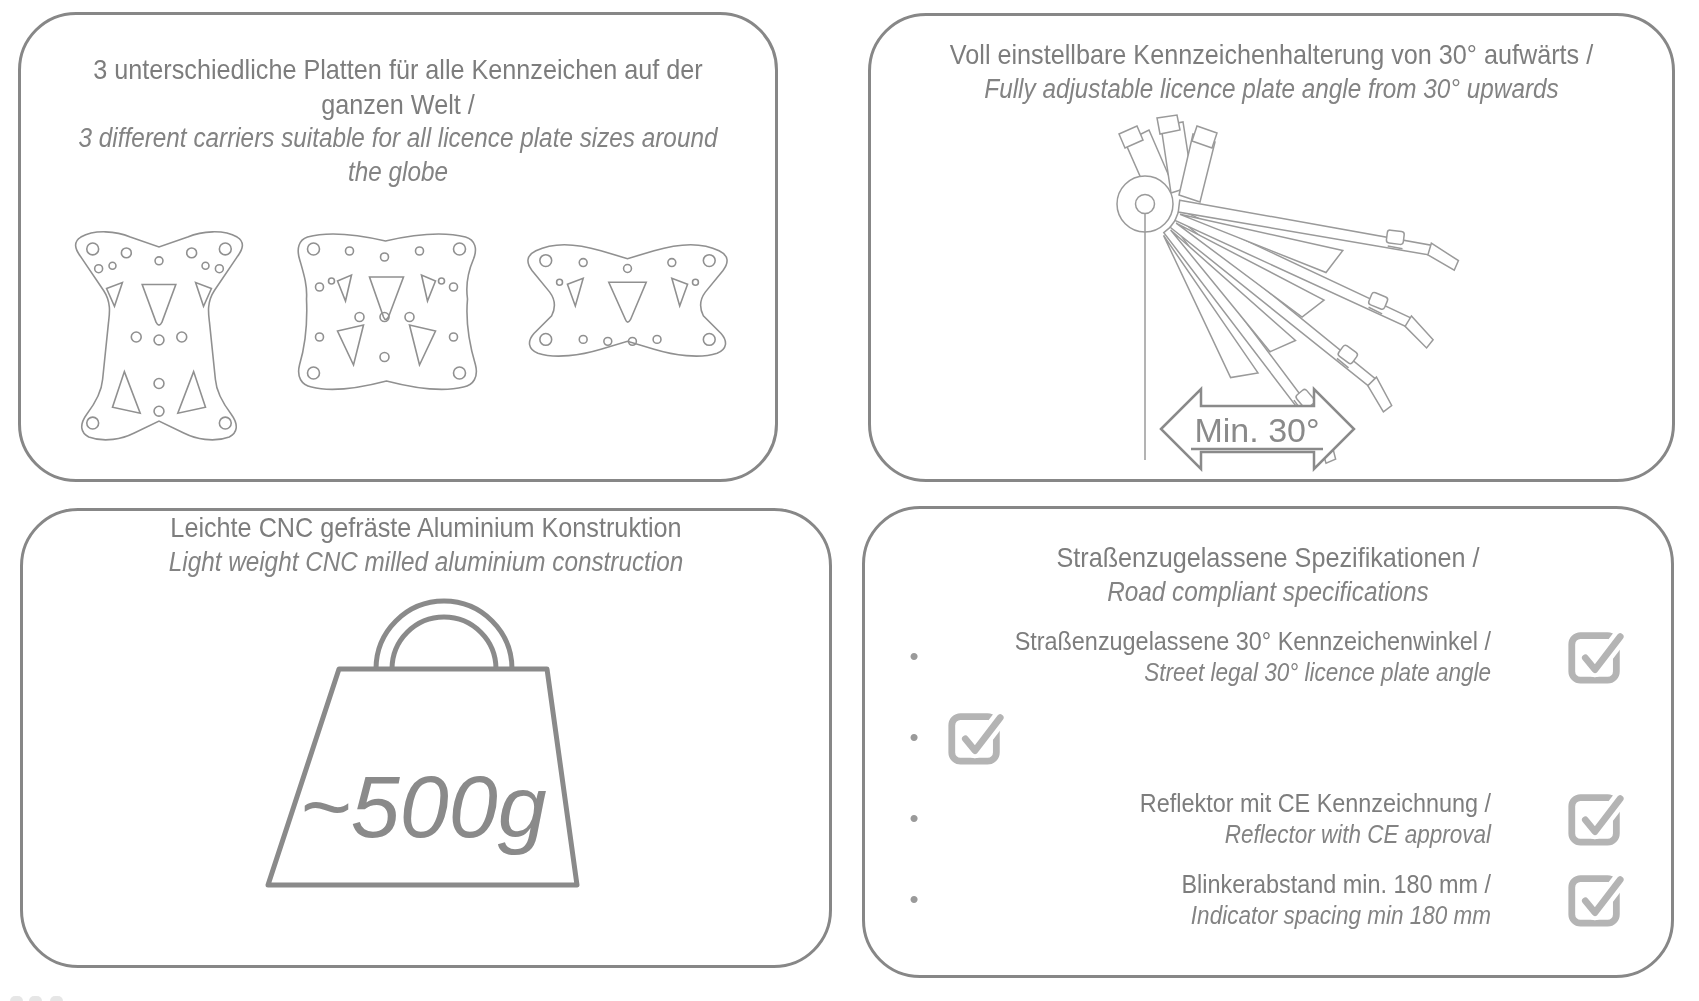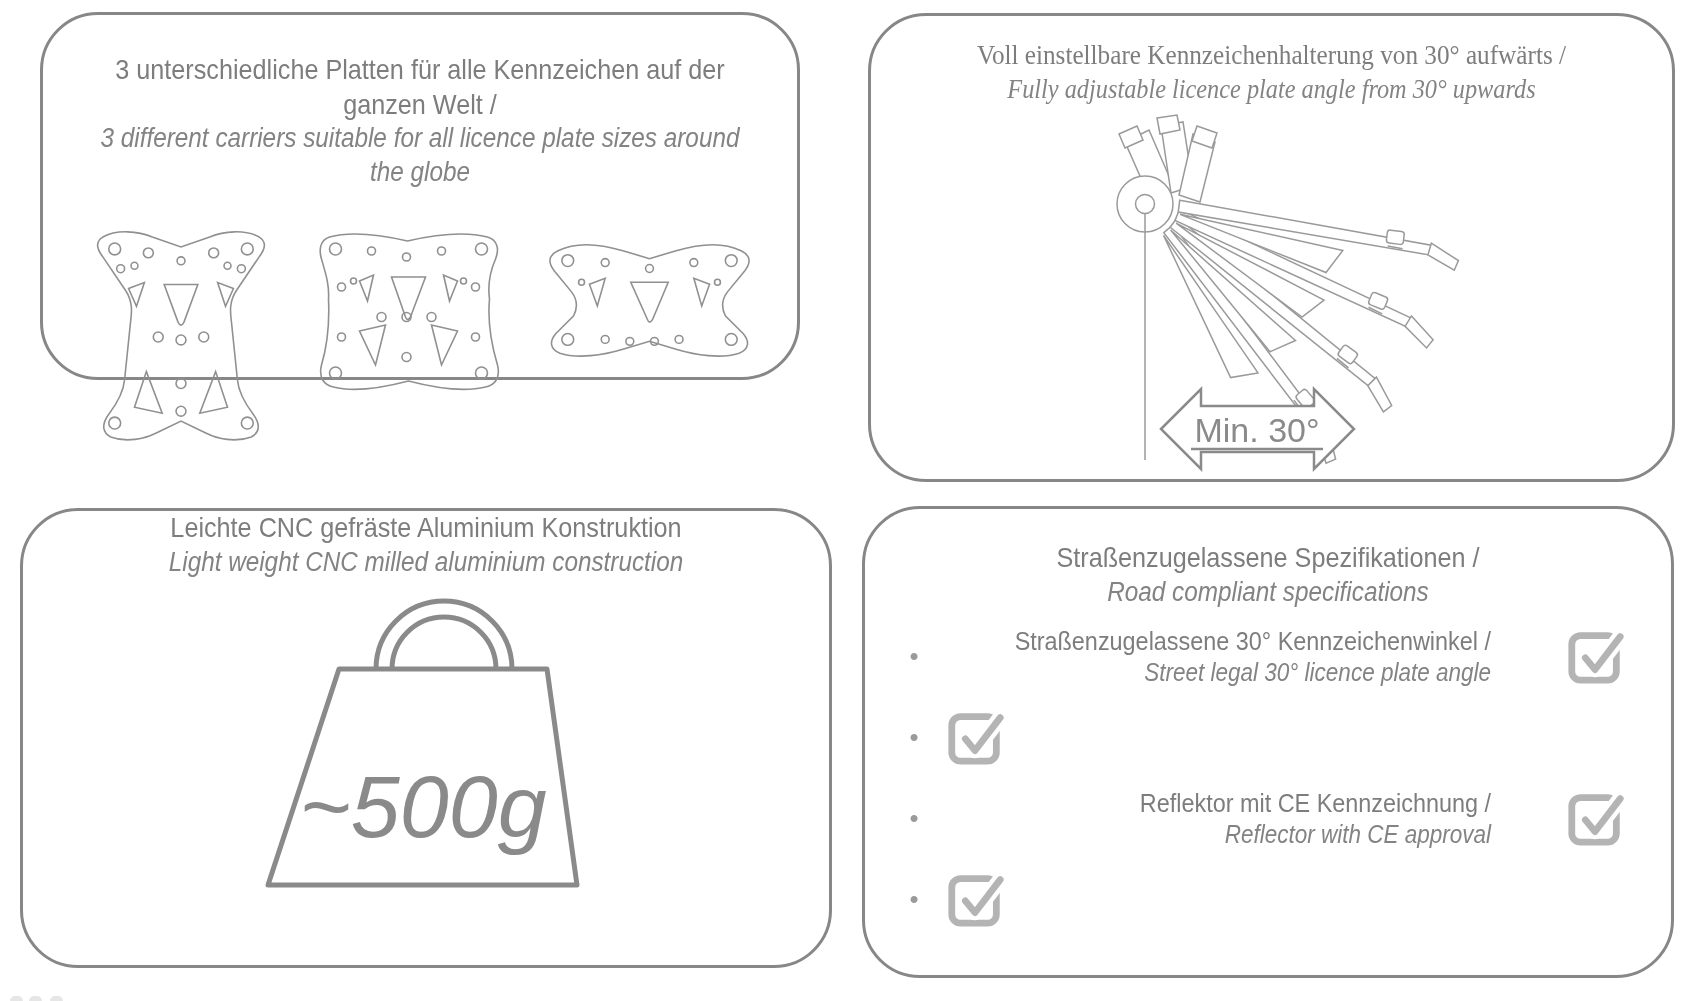--- a/index.html
+++ b/index.html
@@ -3,30 +3,30 @@
 <meta charset="utf-8">
 <style>
   html,body{margin:0;padding:0;background:#ffffff;}
   .canvas{
     position:relative;width:1699px;height:1001px;background:#ffffff;overflow:hidden;
     font-family:"Liberation Sans","DejaVu Sans",sans-serif;color:#7f7f7f;
   }
   .panel{
     position:absolute;border:3px solid #878787;border-radius:58px;background:#ffffff;box-sizing:border-box;
   }
-  .panel-tl{left:40px;top:12px;width:760px;height:368px;}
+  .panel-tl{left:18px;top:12px;width:760px;height:470px;}
   .panel-tr{left:868px;top:13px;width:807px;height:469px;}
   .panel-bl{left:20px;top:508px;width:812px;height:460px;}
   .panel-br{left:862px;top:506px;width:812px;height:472px;}
   .heading{text-align:center;line-height:1.24;}
   .h-de{font-size:28px;font-weight:300;color:#7d7d7d;}
   .h-en{font-size:27px;font-weight:300;font-style:italic;color:#838383;}
   .cond{transform:scaleX(.9);transform-origin:50% 50%;}
   .panel-tl .heading{padding-top:38px;}
-  .panel-tr .heading{padding-top:22px;font-family:Liberation Serif, serif;}
+  .panel-tr .heading{padding-top:22px;}
   .panel-bl .heading{}
   .panel-br .heading{padding-top:32px;}
   .plates-row{display:flex;align-items:flex-start;margin:34px 0 0 44px;gap:36px;}
   .plate{display:block;}
   .angle-drawing{position:absolute;left:58px;top:88px;}
   .weight-wrap{display:flex;justify-content:center;margin-top:10px;font-style:italic;}
   .spec-list{list-style:none;margin:16px 0 0 0;padding:0 44px 0 30px;}
   .spec-row{display:flex;align-items:center;margin-bottom:19px;}
   .spec-bullet{width:38px;font-size:26px;color:#9a9a9a;text-align:center;flex:none;line-height:62px;}
   .spec-texts{flex:1;line-height:1.2;text-align:right;}
@@ -209,20 +209,24 @@
         <div class="spec-texts">
           <div class="spec-de">Reflektor mit CE Kennzeichnung /</div>
           <div class="spec-en">Reflector with CE approval</div>
         </div>
         <svg class="checkbox" viewBox="0 0 64 64">
             <use href="#chk"></use>
           </svg>
       </li>
       <li class="spec-row">
         <span class="spec-bullet">•</span>
+        <div class="spec-texts">
+          <div class="spec-de">Blinkerabstand min. 180 mm /</div>
+          <div class="spec-en">Indicator spacing min 180 mm</div>
+        </div>
         <svg class="checkbox" viewBox="0 0 64 64">
             <use href="#chk"></use>
           </svg>
       </li>
     </ul>
   </section>
 
   <div class="edge-dot" style="left:10px;top:996px;width:13px;height:5px;"></div>
   <div class="edge-dot" style="left:29px;top:996px;width:13px;height:5px;"></div>
   <div class="edge-dot" style="left:50px;top:996px;width:13px;height:5px;"></div>

